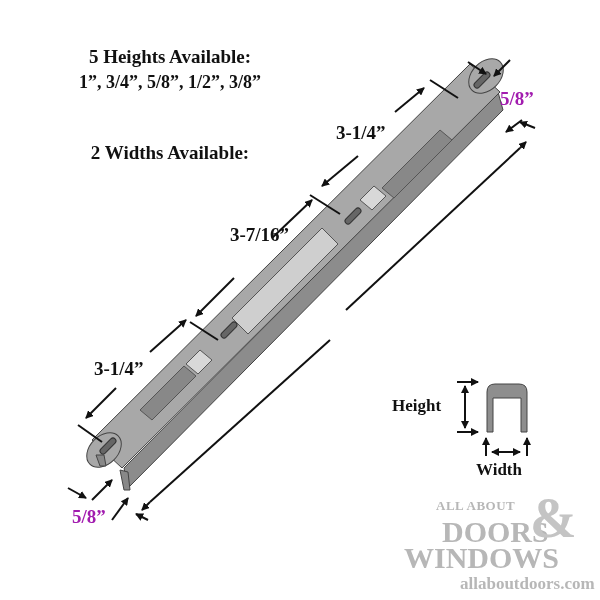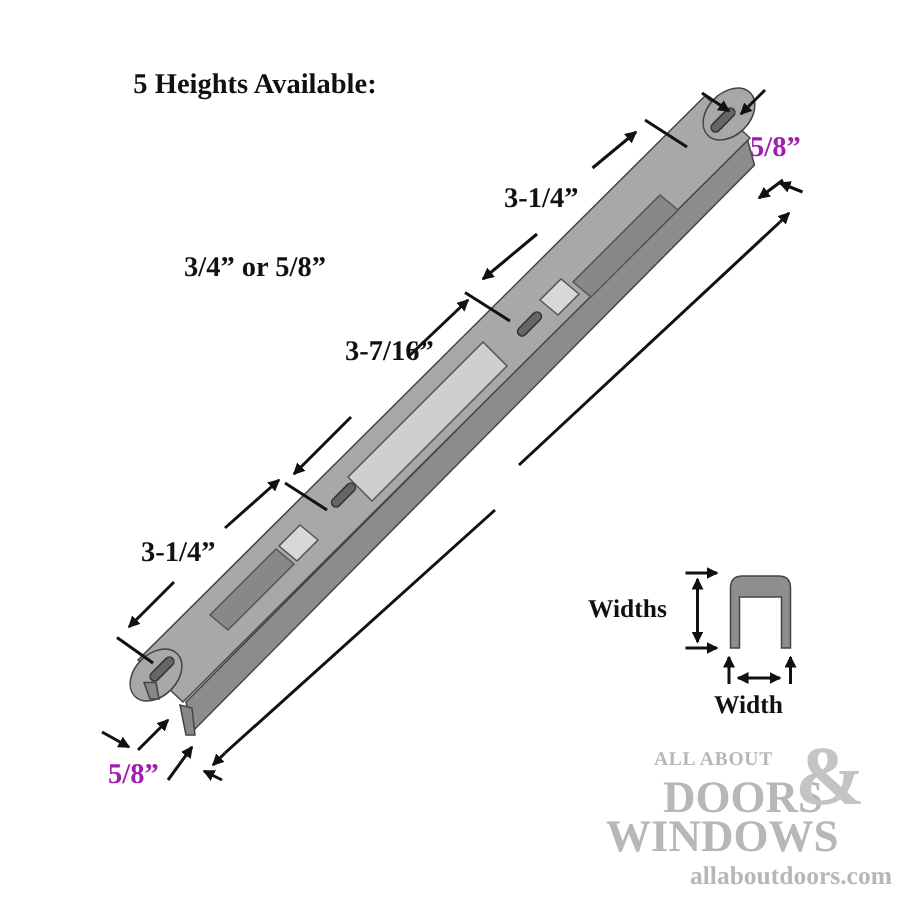--- a/index.html
+++ b/index.html
@@ -85,29 +85,30 @@
         <line x1="465" y1="390" x2="465" y2="428" marker-end="url(#ah)"></line>
         <line x1="486" y1="456" x2="486" y2="438" marker-end="url(#ah)"></line>
         <line x1="527" y1="456" x2="527" y2="438" marker-end="url(#ah)"></line>
         <line x1="496" y1="452" x2="492" y2="452" marker-end="url(#ah)"></line>
         <line x1="494" y1="452" x2="520" y2="452" marker-end="url(#ah)"></line>
       </g>
     </g>
   </svg>
 
   <div class="txt center" style="left:60px; top:46px; width:220px; font-size:19px;">5 Heights Available:</div>
-  <div class="txt center" style="left:60px; top:168px; width:220px; font-size:19px;">3/4” or 5/8”</div>
+  <div class="txt center" style="left:40px; top:72px; width:260px; font-size:18px;">1”, 3/4”, 5/8”, 1/2”, 3/8”</div>
+  <div class="txt center" style="left:60px; top:142px; width:220px; font-size:19px;">2 Widths Available:</div>
 
   <div class="txt red" style="left:500px; top:88px; font-size:19px;">5/8”</div>
   <div class="txt" style="left:336px; top:122px; font-size:19px;">3-1/4”</div>
   <div class="txt" style="left:206px; top:224px; font-size:19px;margin-left:24px;">3-7/16”</div>
   <div class="txt" style="left:94px; top:358px; font-size:19px;">3-1/4”</div>
   <div class="txt red" style="left:72px; top:506px; font-size:19px;">5/8”</div>
 
-  <div class="txt" style="left:392px; top:396px; font-size:17px;">Widths</div>
+  <div class="txt" style="left:392px; top:396px; font-size:17px;">Height</div>
   <div class="txt" style="left:476px; top:460px; font-size:17px;">Width</div>
 
   <div>
     <div class="logo" style="left:436px; top:498px; font-size:13px; letter-spacing:0.5px;">ALL ABOUT</div>
     <div class="logo" style="left:442px; top:516px; font-size:30px; line-height:32px;">DOORS</div>
     <div class="logo" style="left:530px; top:490px; font-size:56px; line-height:56px; color:#c4c4c4;">&amp;</div>
     <div class="logo" style="left:404px; top:542px; font-size:30px; line-height:32px;">WINDOWS</div>
     <div class="logo" style="left:432px; top:574px; font-size:17px;margin-left:28px;">allaboutdoors.com</div>
   </div>
 

